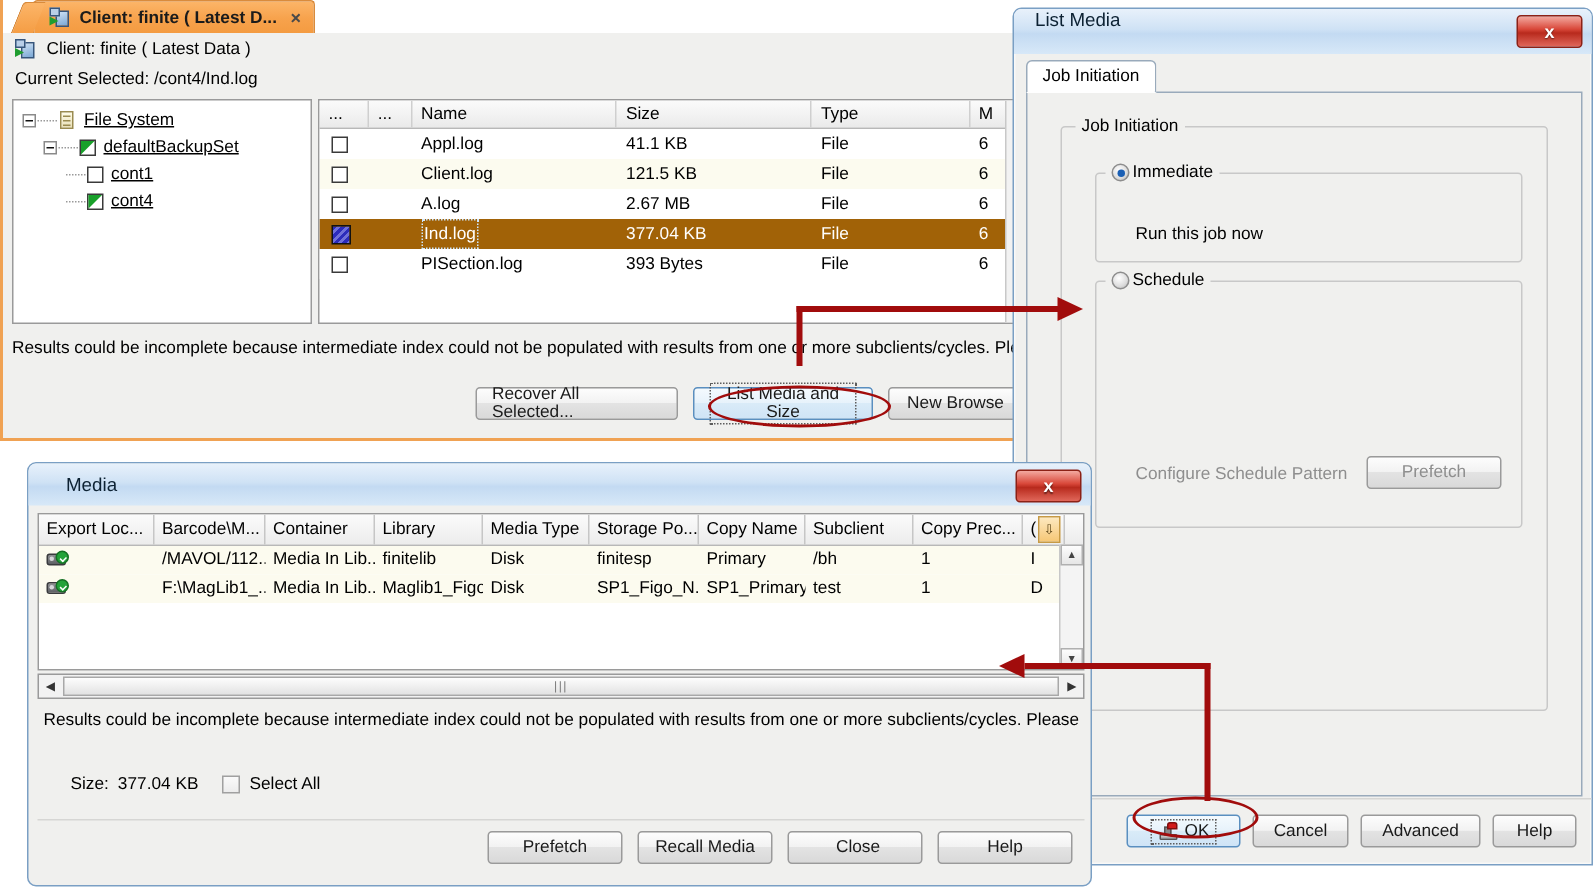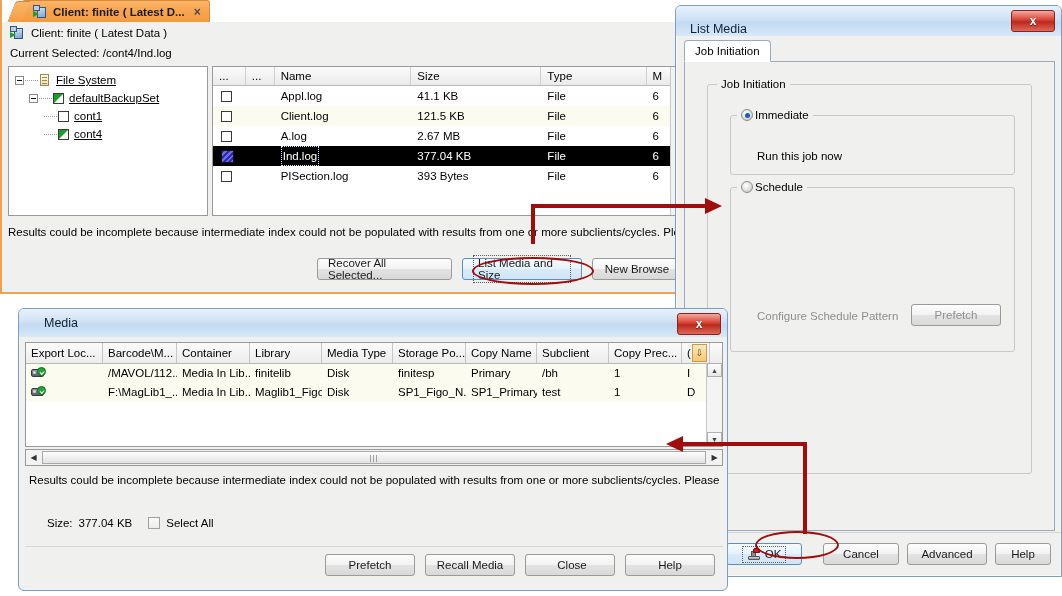--- a/index.html
+++ b/index.html
@@ -98,21 +98,21 @@
   .ft-c0{width:34px;}
   .ft-c1{width:30px;}
   .ft-c2{width:143px;}
   .ft-c3{width:136px;}
   .ft-c4{width:110px;}
   .ft-c5{width:40px;}
   .ftrow{display:flex;height:20px;align-items:center;font-size:11.5px;}
   .ftrow>div{height:20px;line-height:20px;padding-left:6px;box-sizing:border-box;overflow:hidden;white-space:nowrap;}
   .ftrow.odd{background:#ffffff;}
   .ftrow.even{background:#fcfbef;}
-  .ftrow.sel{background:#000000;color:#fff;}
+  .ftrow.sel{background:#a16207;color:#fff;}
   .ftrow .ckcell{display:flex;align-items:center;justify-content:flex-start;padding-left:8px;}
   .chk-hatch{width:13px;height:13px;border:1px solid #111;display:inline-block;box-sizing:border-box;
     background:repeating-linear-gradient(135deg,#2b2bbb 0 2px,#6f6fd8 2px 4px);}
   .sel-name{outline:1px dotted #cfe8ff;outline-offset:-1px;display:inline-block;padding:0 2px;}
   #ft-vscroll{position:absolute;right:0;top:0;width:14px;height:100%;background:#f2f2f2;border-left:1px solid #c8c8c8;}
 
   
   #client-warning{
     position:absolute;left:6px;top:226px;width:678px;font-size:11.5px;white-space:nowrap;overflow:hidden;
   }
@@ -123,37 +123,38 @@
     background:linear-gradient(180deg,#fdfdfd 0%,#f2f2f2 48%,#e3e3e3 50%,#d9d9d9 100%);
     border:1px solid #9a9a9a;border-radius:3px;
     font-size:11.5px;color:#1a1a1a;
     display:inline-flex;align-items:center;justify-content:center;
     height:22px;padding:0 10px;cursor:pointer;box-sizing:border-box;
     font-family:"Liberation Sans","DejaVu Sans",sans-serif;
   }
   .btn.focusring{
     border:1px solid #5a8fc0;
     background:linear-gradient(180deg,#f4fafe 0%,#e7f2fb 48%,#d9ebf8 50%,#cfe4f6 100%);
+    text-align:center;
   }
   .btn.focusring .inner{border:1px dotted #5d5d5d;padding:1px 4px;display:inline-block;}
 
   
   #listmedia-dialog{
     left:675px;top:5px;width:387px;height:572px;
     background:#f0f0ee;
     border:1px solid #7a9fc4;
     border-radius:6px 6px 0 0;
     box-sizing:border-box;
     box-shadow:0 0 0 1px rgba(255,255,255,.6) inset;
   }
   #lm-titlebar{
     height:30px;width:100%;
     background:linear-gradient(180deg,#e8f1fb 0%,#cfe2f5 45%,#c3daf2 55%,#d7e8f8 100%);
     border-radius:5px 5px 0 0;
-    display:flex;align-items:flex-end;position:relative;
+    display:flex;align-items:flex-start;position:relative;
     box-sizing:border-box;padding-left:14px;
   }
   #lm-title{font-size:12.5px;color:#0d2233;}
   .winclose{
     position:absolute;right:6px;top:4px;width:42px;height:20px;
     background:linear-gradient(180deg,#f3a9a0 0%,#d9483a 42%,#b82a1d 55%,#e0675a 100%);
     border:1px solid #8c2116;border-radius:3px;
     color:#fff;font-weight:bold;font-size:12px;
     display:flex;align-items:center;justify-content:center;cursor:pointer;
     text-shadow:0 1px 1px rgba(0,0,0,.5);
@@ -429,21 +430,21 @@
       <div class="btn focusring" style="width:76px;">
         <span class="inner" style="display:inline-flex;align-items:center;gap:4px;">
           <span style="width:14px;height:13px;position:relative;display:inline-block;">
             <span style="position:absolute;left:1px;top:8px;width:12px;height:4px;background:linear-gradient(180deg,#d8d8d8,#9a9a9a);border:1px solid #555;border-radius:1px;box-sizing:border-box;"></span>
             <span style="position:absolute;left:4px;top:3px;width:5px;height:6px;background:#8a8a8a;border:1px solid #555;box-sizing:border-box;"></span>
             <span style="position:absolute;left:6px;top:0px;width:7px;height:5px;background:#d11a1a;border:1px solid #7e0e0e;border-radius:2px 2px 0 0;box-sizing:border-box;"></span>
           </span>
           <span>OK</span>
         </span>
       </div>
-      <div class="btn" style="width:76px;margin-left:13px;">Cancel</div>
+      <div class="btn" style="width:64px;">Cancel</div>
       <div class="btn" style="width:80px;">Advanced</div>
       <div class="btn" style="width:56px;">Help</div>
     </div>
   </div>
 </div>
 
 <div id="media-dialog" class="abs">
   <div id="md-titlebar">
     <span id="md-title">Media</span>
     <span class="winclose">x</span>

